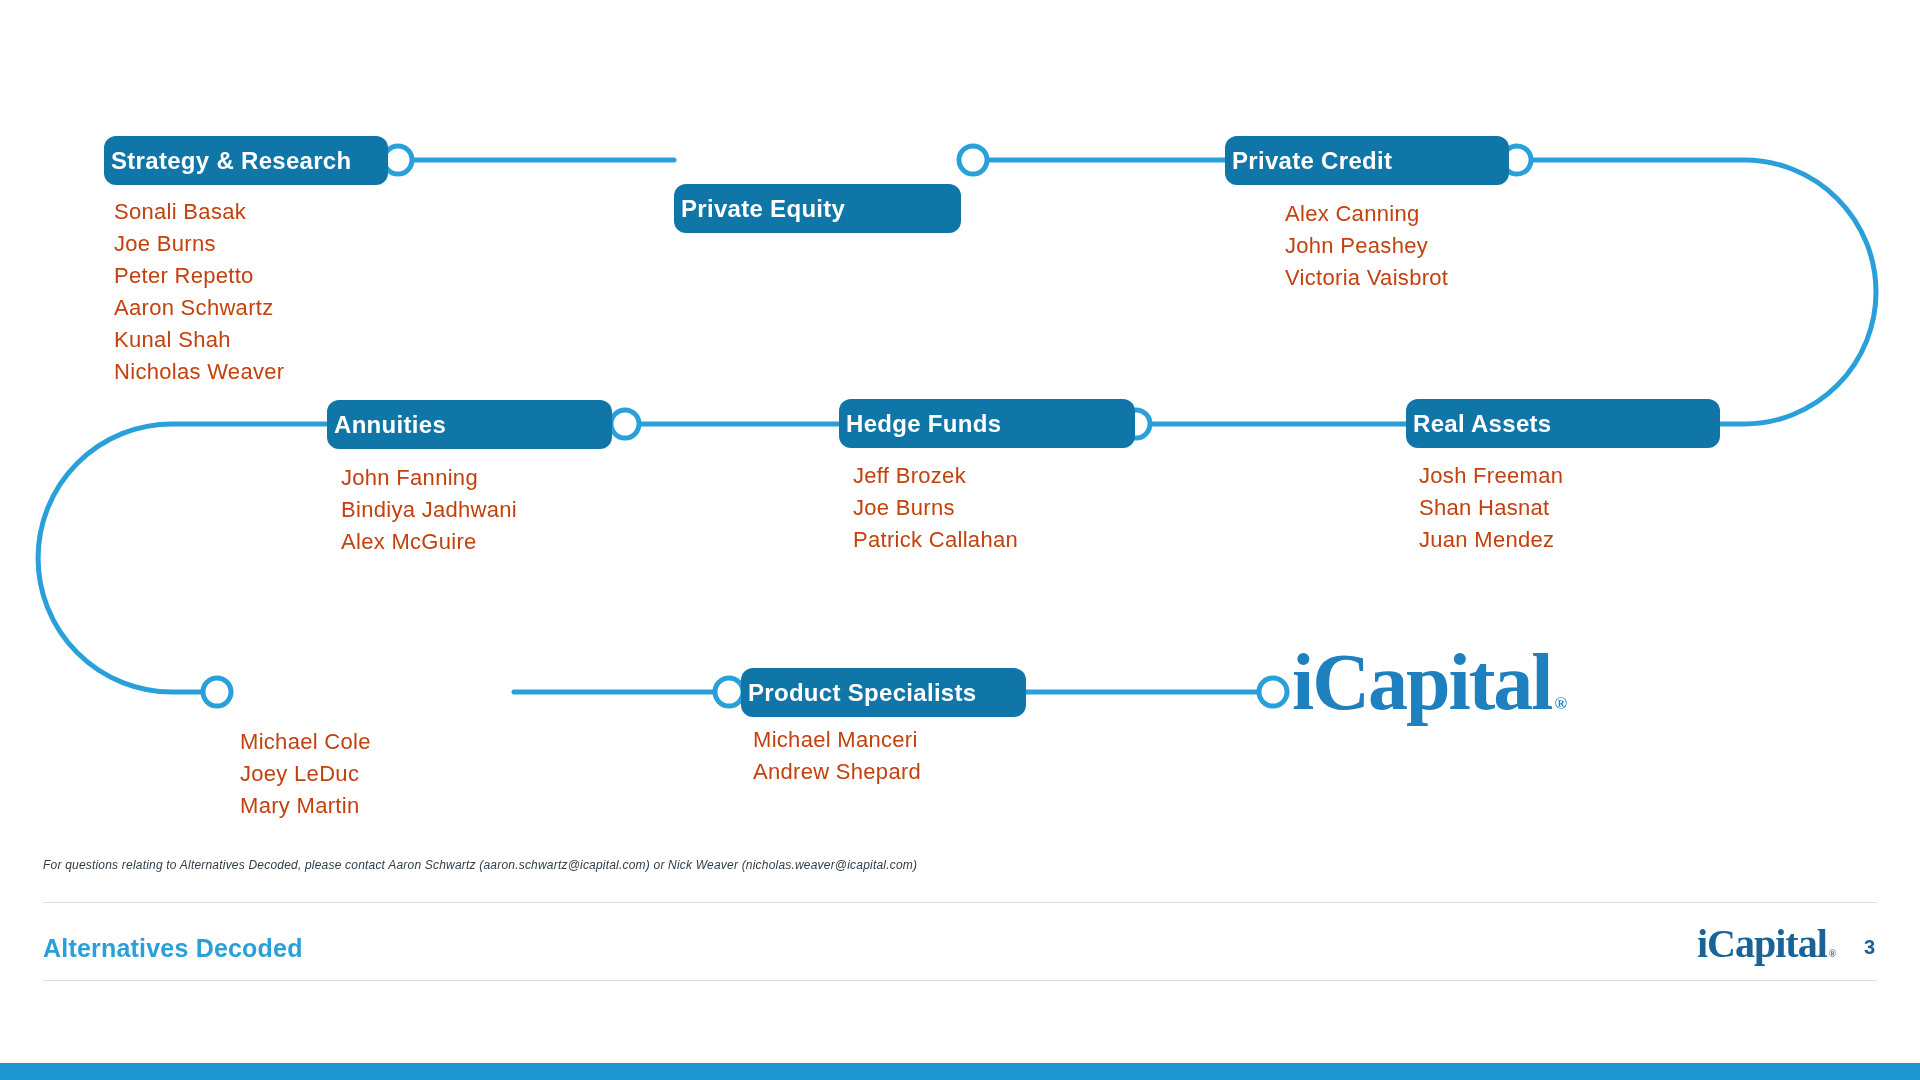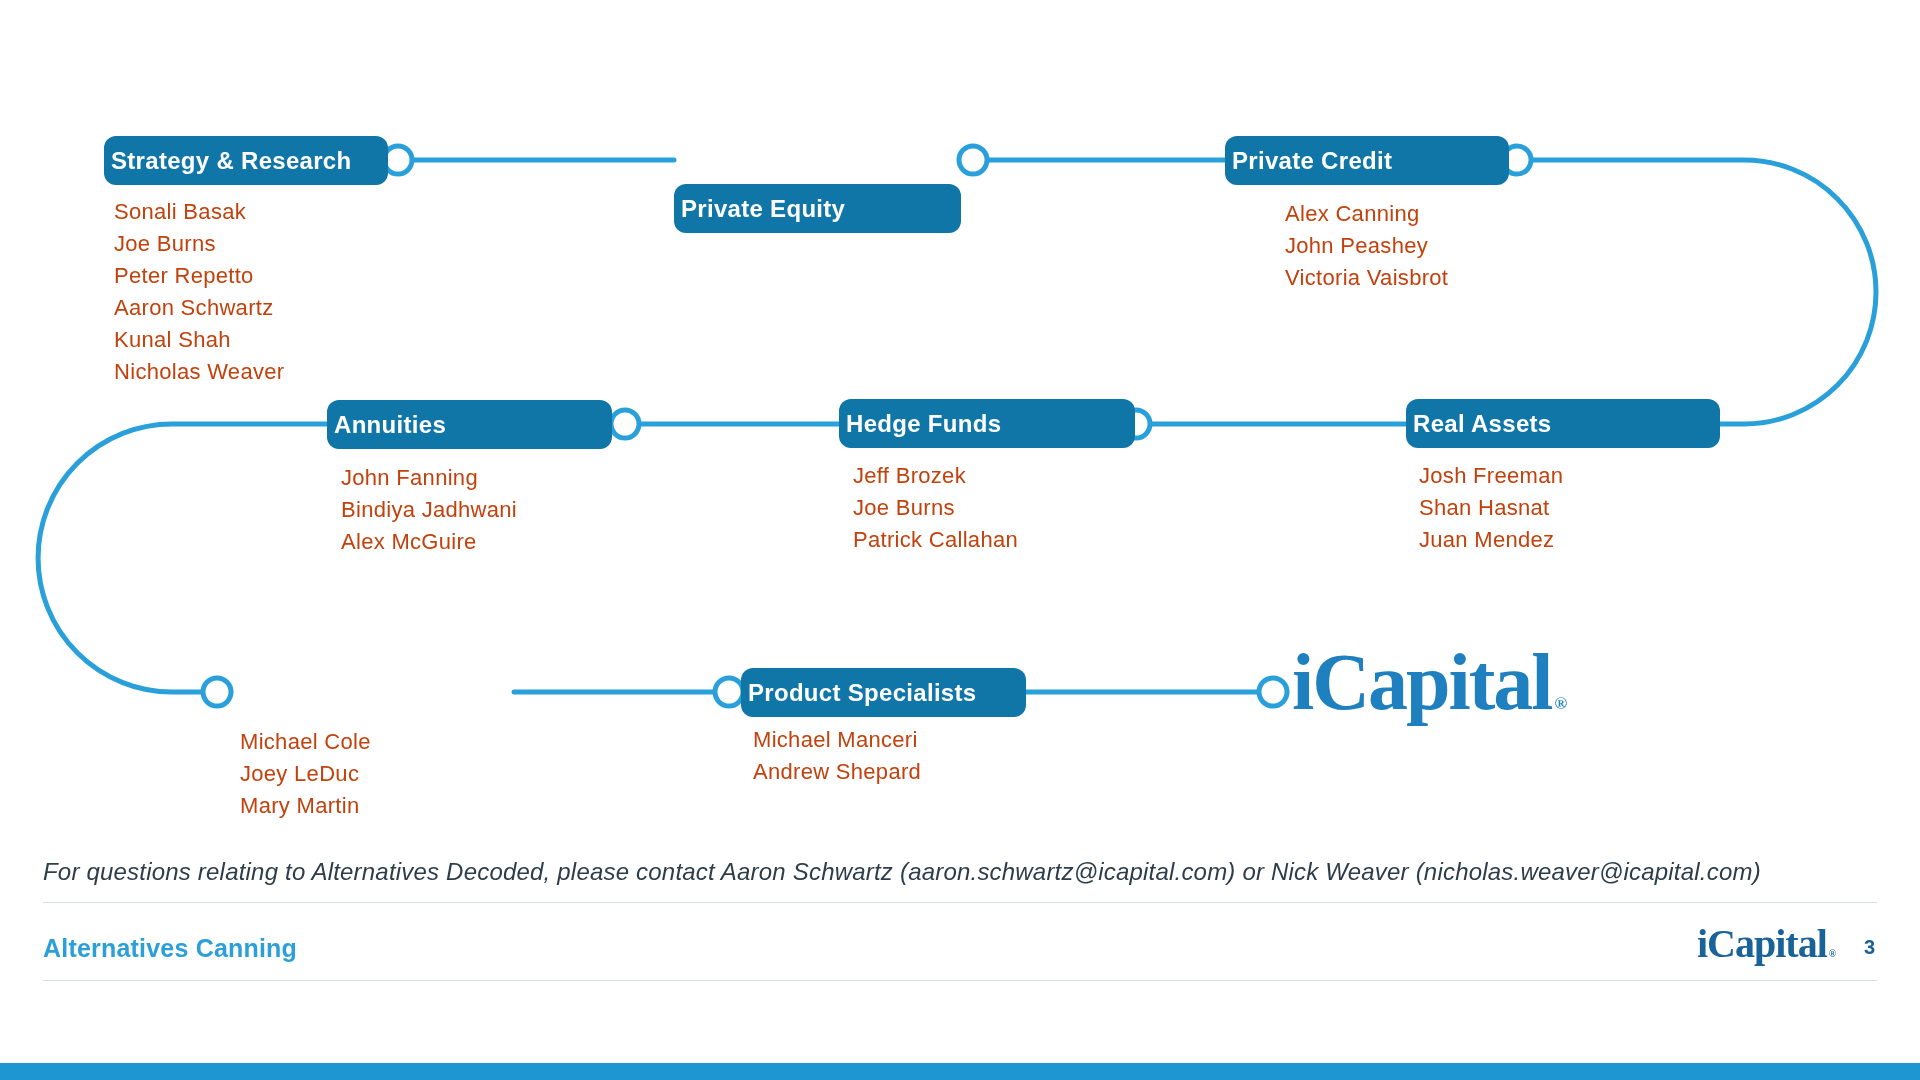--- a/index.html
+++ b/index.html
@@ -46,21 +46,21 @@
     font-size: 80px;
     letter-spacing: -2px;
     color: #1e80bf;
     line-height: 80px;
   }
   .big-logo .reg { font-size: 17px; letter-spacing: 0; margin-left: 3px; }
   .contact-note {
     position: absolute;
     left: 43px; top: 858px;
     font-style: italic;
-    font-size: 24px;
+    font-size: 12px;
     color: #2e3d4a;
     letter-spacing: 0.2px;
   }
   .rule {
     position: absolute;
     left: 43px;
     width: 1834px;
     height: 1px;
     background: #d9dee3;
   }
@@ -186,21 +186,21 @@
   <li>Michael Manceri</li>
       <li>Andrew Shepard</li>
     </ul>
 
   <div class="big-logo"><span>iCapital</span><span class="reg">®</span></div>
 
   <div class="contact-note">For questions relating to Alternatives Decoded, please contact Aaron Schwartz (aaron.schwartz@icapital.com) or Nick Weaver (nicholas.weaver@icapital.com)</div>
 
   <div class="rule rule1"></div>
 
-  <div class="footer-title">Alternatives Canning</div>
+  <div class="footer-title">Alternatives Decoded</div>
 
   <div class="footer-logo"><span>iCapital</span><span class="reg">®</span></div>
 
   <div class="page-number">3</div>
 
   <div class="rule rule2"></div>
 
   <div class="bottom-bar"></div>
 
 </div>

